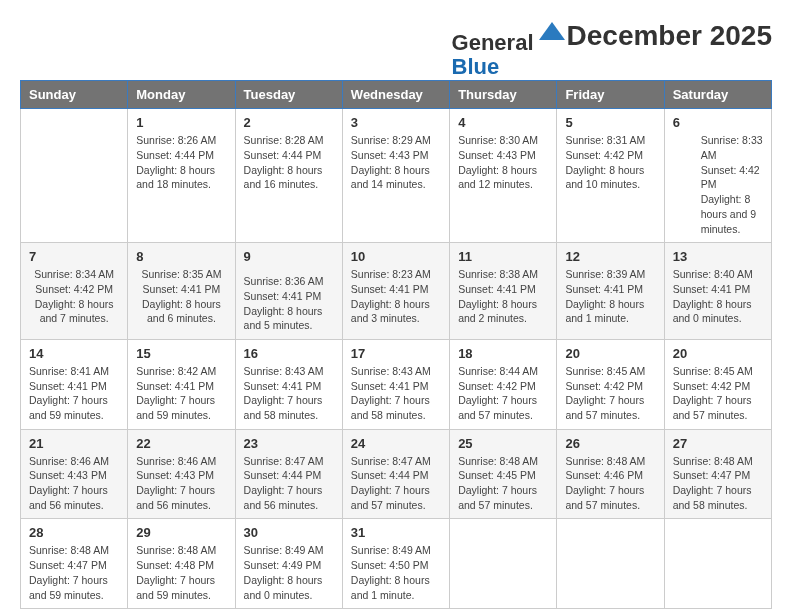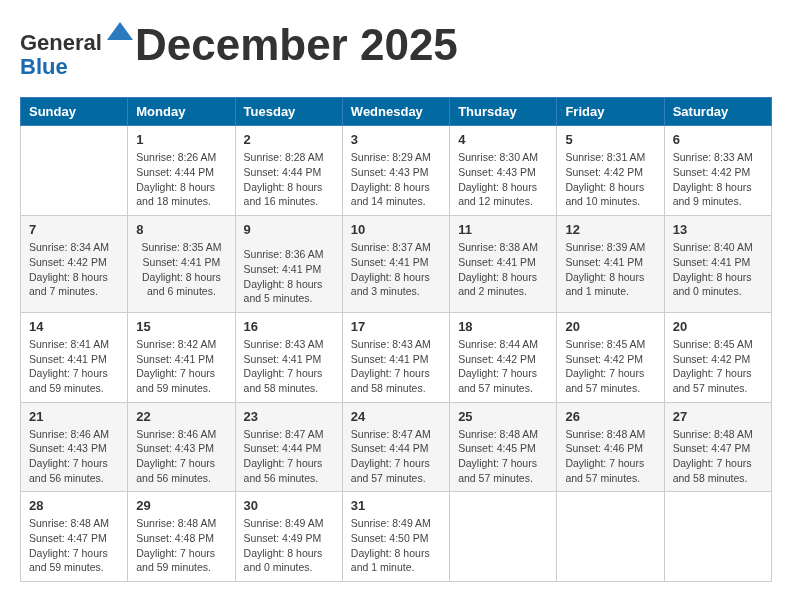--- a/index.html
+++ b/index.html
@@ -5,23 +5,23 @@
     * { box-sizing: border-box; margin: 0; padding: 0; }
     body {
       font-family: Arial, sans-serif;
       background: #fff;
       width: 792px;
       min-height: 612px;
       padding: 20px;
     }
     .header {
       display: flex;
-      justify-content: flex-start;
+      justify-content: flex-end;
       align-items: flex-start;
-      margin-bottom: 18px;
+      margin-bottom: 1px;
     }
     .logo {
       display: flex;
       align-items: center;
     }
     .logo-text {
       font-size: 22px;
       font-weight: bold;
       line-height: 1.1;
     }
@@ -29,35 +29,35 @@
     .logo-blue { color: #1a6ab0; }
     .logo-icon {
       width: 30px;
       height: 30px;
       margin-left: 3px;
     }
     .title-block {
       text-align: right;
     }
     .main-title {
-      font-size: 44px;
+      font-size: 28px;
       font-weight: bold;
       color: #333;
     }
     .subtitle {
       font-size: 16px;
       color: #333;
     }
     .calendar {
       width: 100%;
       border-collapse: collapse;
       font-size: 11px;
     }
     .calendar thead tr th {
-      background-color: #0369a1;
+      background-color: #737373;
       color: #fff;
       text-align: left;
       padding: 6px 8px;
       font-size: 13px;
       font-weight: bold;
       border: 1px solid #3a7abf;
     }
     .calendar tbody tr td {
       vertical-align: top;
       padding: 6px 8px;
@@ -147,47 +147,47 @@
 Daylight: 8 hours and 12 minutes.</div>
         </td>
         <td>
           <div class="day-number">5</div>
           <div class="day-info" style="white-space: pre-line;">Sunrise: 8:31 AM
 Sunset: 4:42 PM
 Daylight: 8 hours and 10 minutes.</div>
         </td>
         <td>
           <div class="day-number">6</div>
-          <div class="day-info" style="white-space: pre-line;">Sunrise: 8:33 AM
+          <div class="day-info" style="white-space: pre-line; margin-left: 28px;">Sunrise: 8:33 AM
 Sunset: 4:42 PM
 Daylight: 8 hours and 9 minutes.</div>
         </td>
       </tr>
       <tr>
         <td>
           <div class="day-number">7</div>
-          <div class="day-info" style="white-space: pre-line;">Sunrise: 8:34 AM
+          <div class="day-info" style="white-space: pre-line; text-align: center;">Sunrise: 8:34 AM
 Sunset: 4:42 PM
 Daylight: 8 hours and 7 minutes.</div>
         </td>
         <td>
           <div class="day-number">8</div>
           <div class="day-info" style="white-space: pre-line; text-align: center;">Sunrise: 8:35 AM
 Sunset: 4:41 PM
 Daylight: 8 hours and 6 minutes.</div>
         </td>
         <td>
           <div class="day-number">9</div>
           <div class="day-info" style="white-space: pre-line; margin-top: 10px;">Sunrise: 8:36 AM
 Sunset: 4:41 PM
 Daylight: 8 hours and 5 minutes.</div>
         </td>
         <td>
           <div class="day-number">10</div>
-          <div class="day-info" style="white-space: pre-line;">Sunrise: 8:37 AM
+          <div class="day-info" style="white-space: pre-line;">Sunrise: 8:23 AM
 Sunset: 4:41 PM
 Daylight: 8 hours and 3 minutes.</div>
         </td>
         <td>
           <div class="day-number">11</div>
           <div class="day-info" style="white-space: pre-line;">Sunrise: 8:38 AM
 Sunset: 4:41 PM
 Daylight: 8 hours and 2 minutes.</div>
         </td>
         <td>

